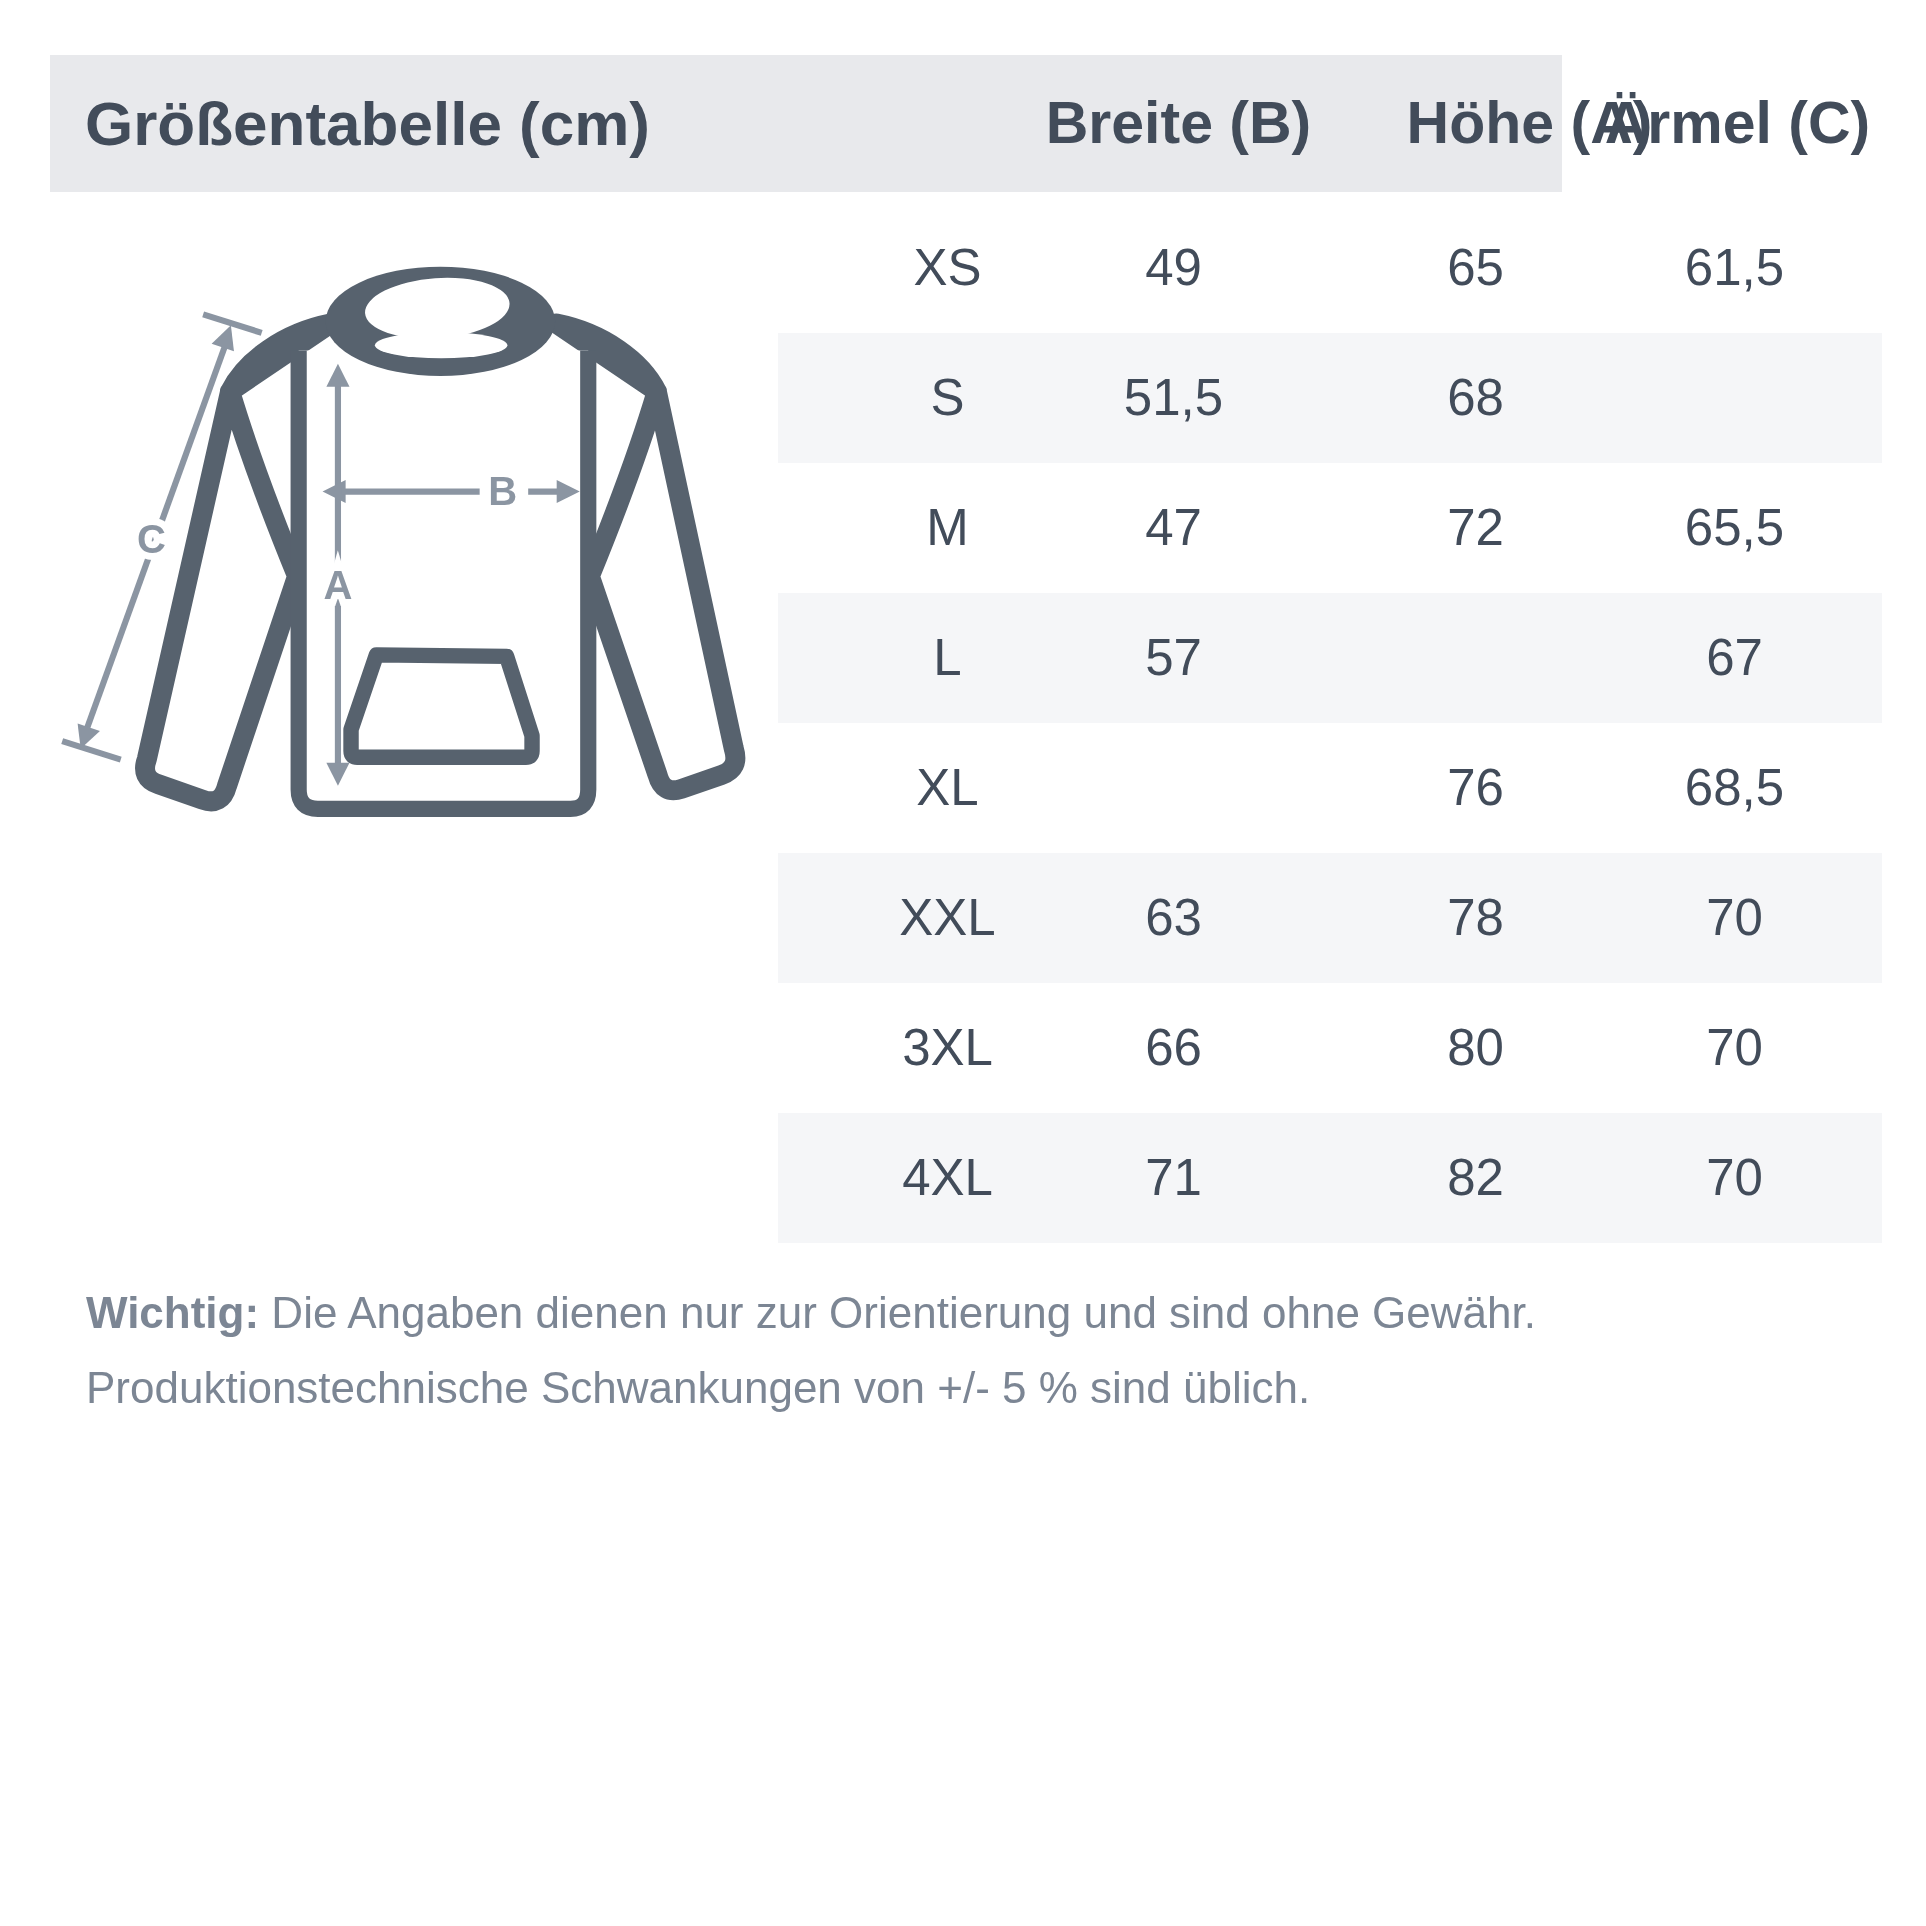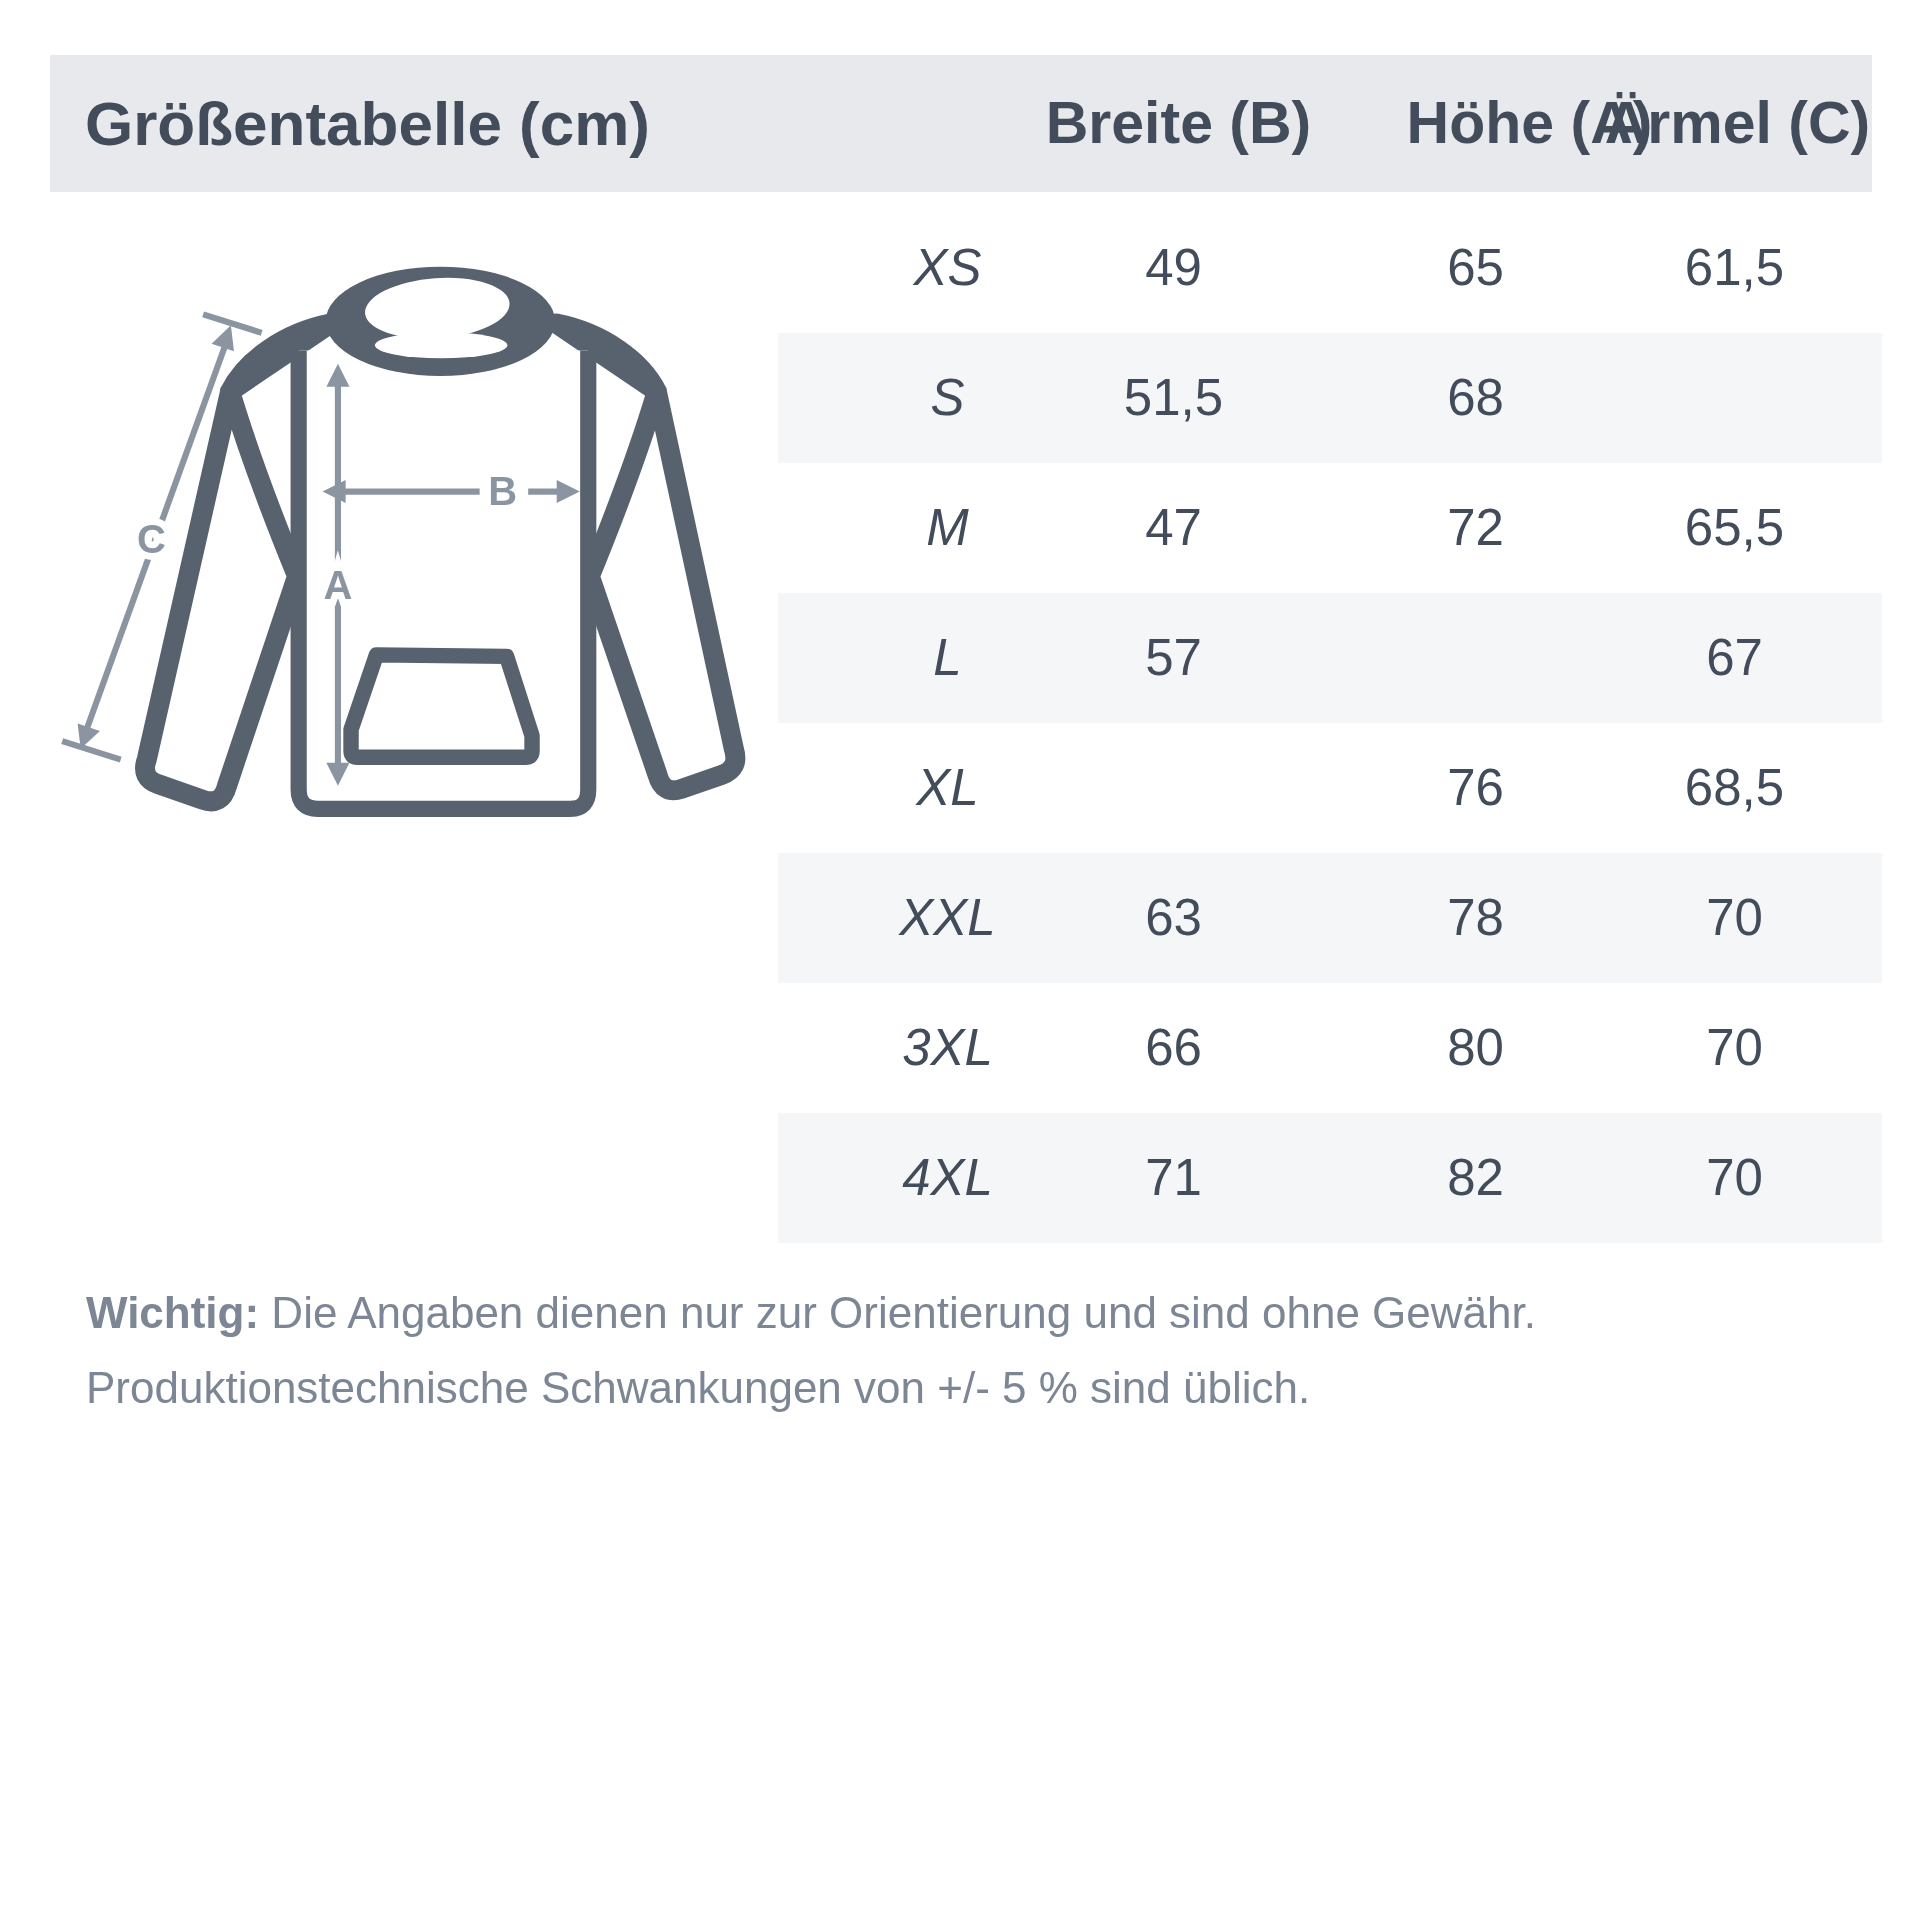--- a/index.html
+++ b/index.html
@@ -1,35 +1,35 @@
 <!DOCTYPE html>
 <html style="font-size:12.3px"><head>
 <meta charset="utf-8">
 <style>
   html,body{margin:0;padding:0;background:#fff;}
   #canvas{position:relative;width:1926px;height:1926px;background:#fff;overflow:hidden;
           font-family:"Liberation Sans", sans-serif;color:#424c5a;}
 
   
-  .header-bar{position:absolute;left:50px;top:55px;width:1822px;height:137px;background:#e8e9ec;}
+  .header-bar{position:absolute;left:50px;top:55px;width:1512px;height:137px;background:#e8e9ec;}
   .header-title{position:absolute;left:35px;top:0;height:137px;line-height:137px;
                 font-size:62px;font-weight:bold;color:#424c5a;white-space:nowrap;}
   .col-head{position:absolute;top:0;height:137px;line-height:137px;width:385px;
             text-align:center;font-size:59px;font-weight:bold;color:#424c5a;white-space:nowrap;}
   .col-head.c1{left:936px;}
   .col-head.c2{left:1287px;}
   .col-head.c3{left:1495px;}
 
   
   .size-table{position:absolute;left:778px;top:203px;width:1104px;}
   .size-row{position:relative;width:1104px;height:130px;}
   .size-row.alt{background:#f5f6f8;}
   .cell{position:absolute;top:0;height:130px;line-height:130px;width:231px;
         text-align:center;font-size:51px;color:#424c5a;white-space:nowrap;}
-  .cell.size{left:54px;font-style:italic;}
+  .cell.size{left:54px;}
   .cell.breite{left:280px;}
   .cell.hoehe{left:582px;}
   .cell.aermel{left:841px;}
 
   
   .diagram{position:absolute;left:31px;top:185px;width:771px;height:724px;}
 
   
   .note{position:absolute;left:86px;top:1275px;width:1795px;
         font-size:44px;line-height:75px;color:#7c8694;}

